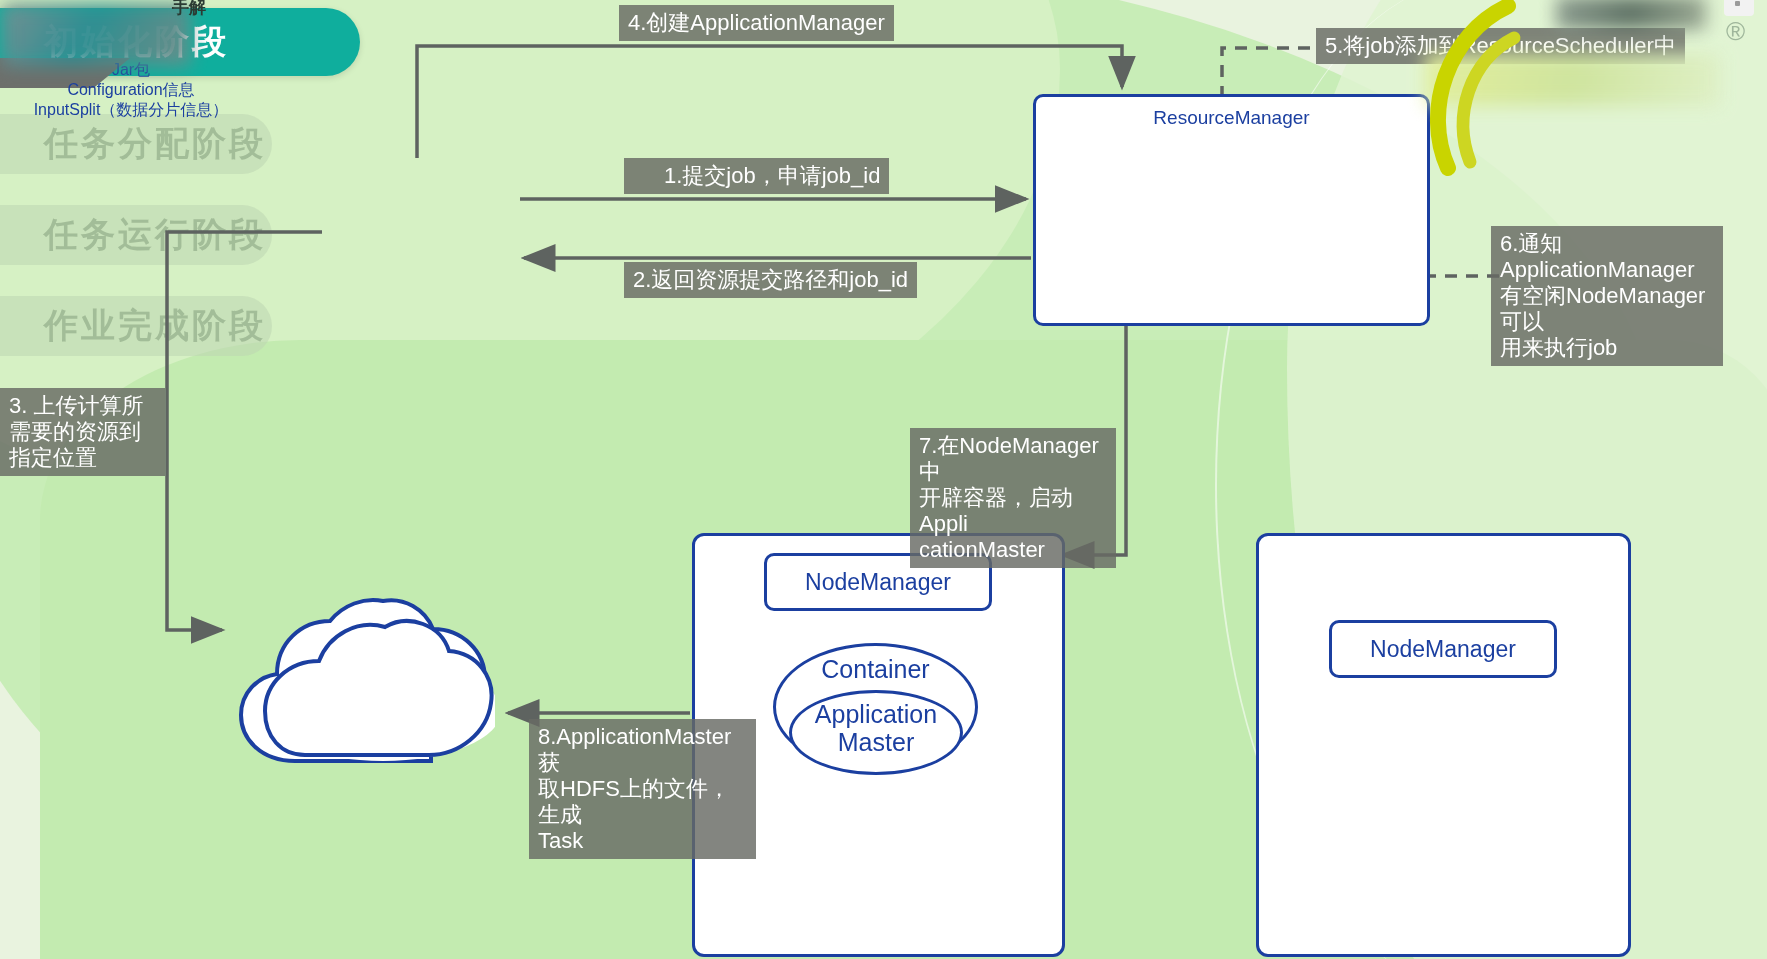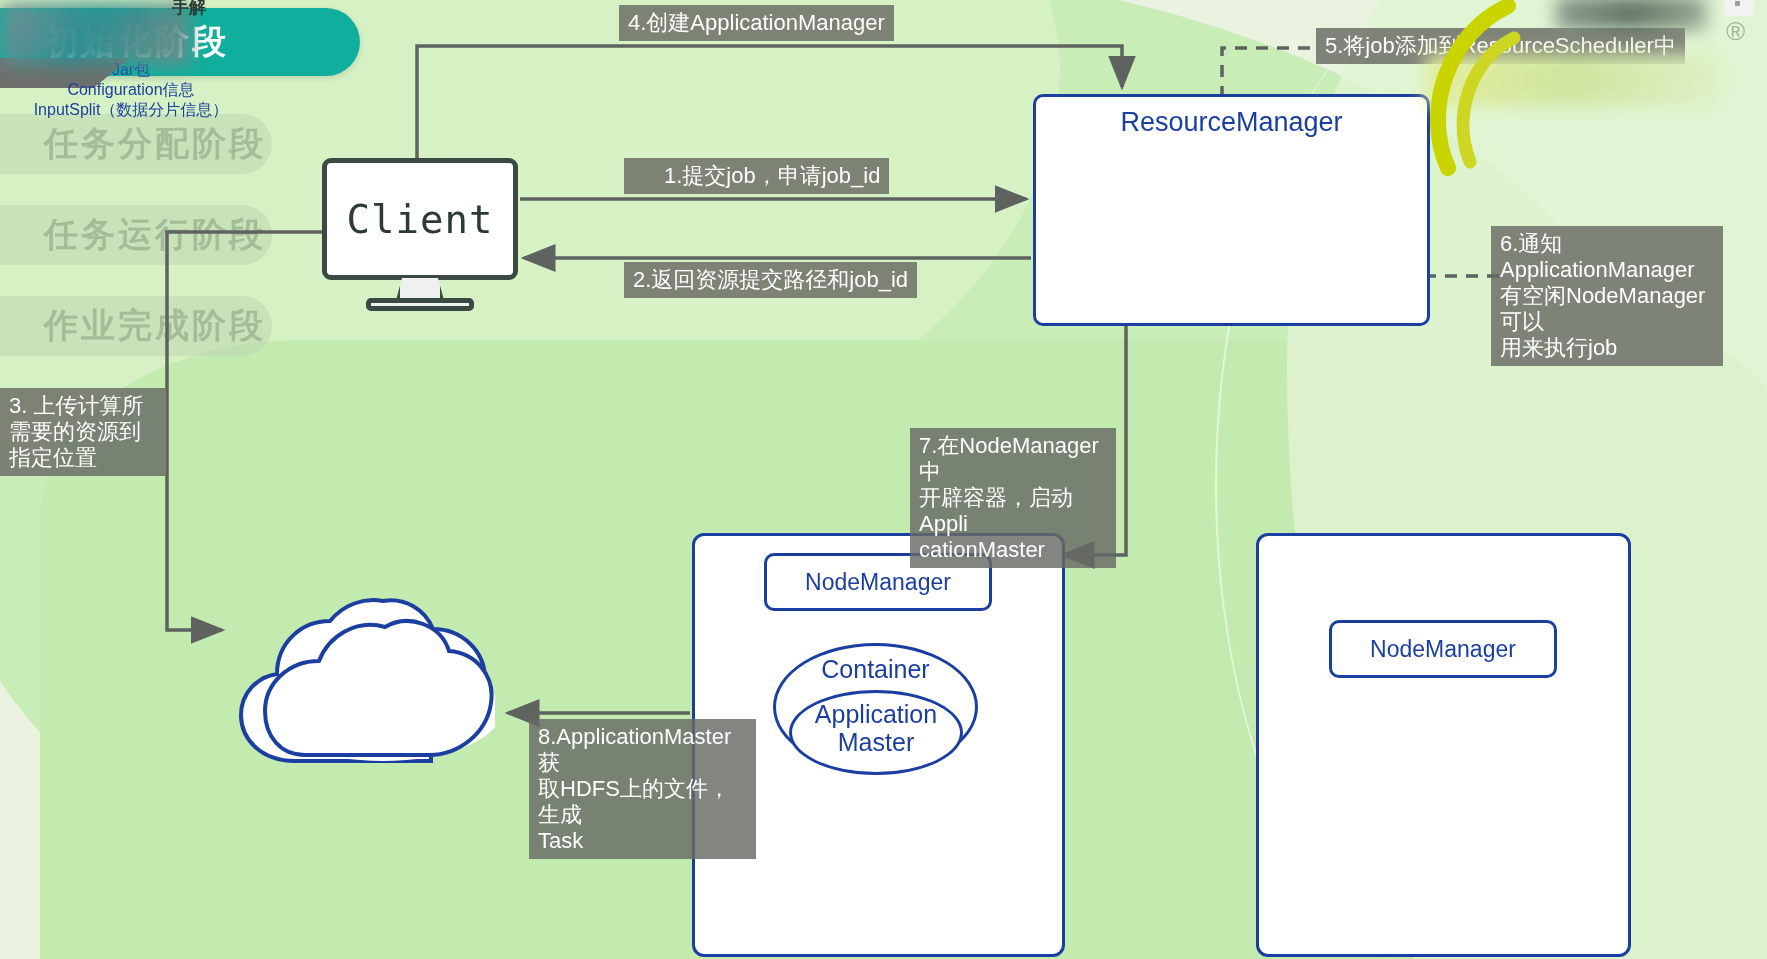--- a/index.html
+++ b/index.html
@@ -192,21 +192,21 @@
     top: 94px;
     width: 397px;
     height: 232px;
   }
   .rm-title {
     position: absolute;
     top: 10px;
     left: 0;
     right: 0;
     text-align: center;
-    font-size: 27px;
+    font-size: 19px;
     color: #1b3fa0;
   }
 
   .nm-box {
     background: #ffffff;
     border: 3px solid #1b3fa0;
     border-radius: 12px;
   }
   #node-manager-1-box {
     position: absolute;
@@ -448,27 +448,20 @@
     </g>
     <g stroke="#5e6360" stroke-width="3.5" fill="none" stroke-dasharray="12 9">
 
       <path d="M1310,48 L1222,48 L1222,150"></path>
 
       <path d="M1171,276 L1171,276"></path>
       <path d="M1499,276 L1164,276 L1164,253"></path>
     </g>
   </svg>
 
-  <div id="client-monitor">
-    <div id="client-screen">
-      <span id="client-label">Client</span>
-    </div>
-    <div id="client-neck"></div>
-    <div id="client-stand"></div>
-  </div>
 
   <div class="node-box rm-box">
     <div class="rm-title">ResourceManager</div>
 
   </div>
 
   <div id="node-manager-1-box" class="nm-box"></div>
   <div class="nm-label" id="node-manager-1-label">NodeManager</div>
   <div class="ellipse" id="container-ellipse"></div>
   <div id="container-label">Container</div>

